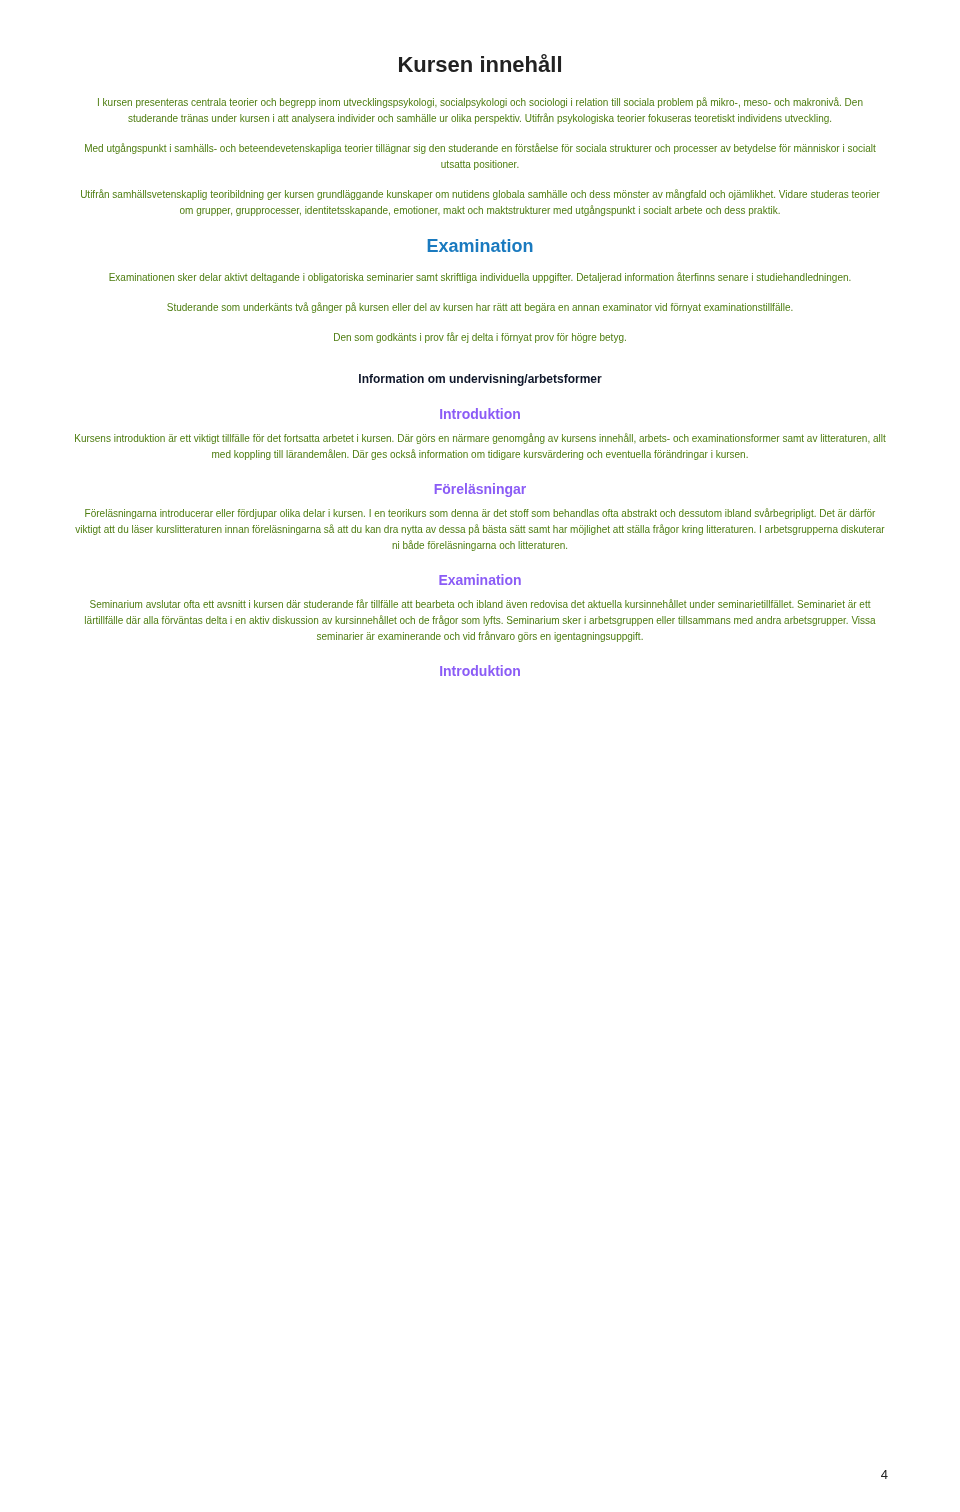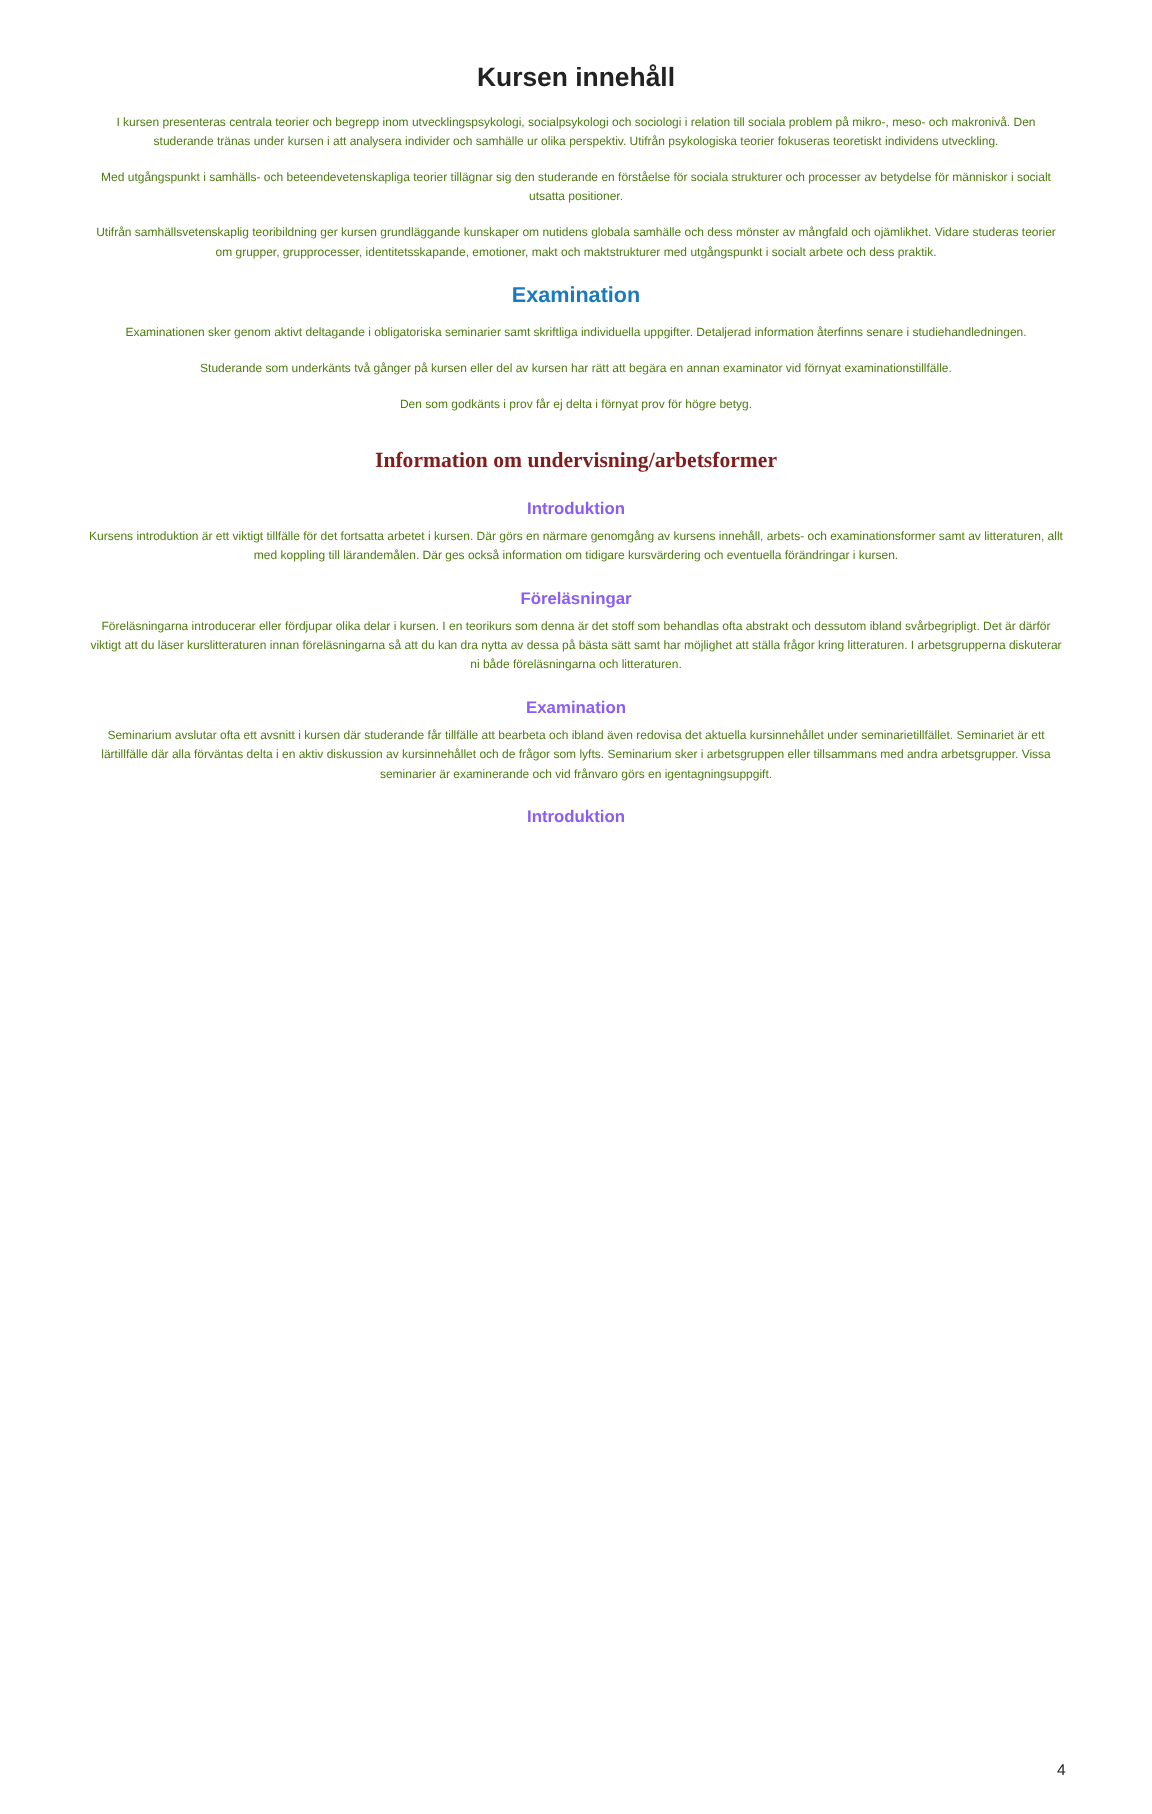--- a/index.html
+++ b/index.html
@@ -65,44 +65,43 @@
     }
 
     .examination-title {
       font-size: 18px;
       font-weight: bold;
       color: #1a7abf;
       margin-bottom: 10px;
     }
 
     .info-heading {
-      font-size: 18px;
+      font-size: 12px;
       font-weight: bold;
-      color: #7f1d1d;
+      color: #0f172a;
       margin-bottom: 14px;
       margin-top: 24px;
-      font-family: Liberation Serif, serif;
     }
   </style>
 </head>
 <body>
 
 <div class="page">
 
   <h1 class="main-title">Kursen innehåll</h1>
 
   <p class="body-text">I kursen presenteras centrala teorier och begrepp inom utvecklingspsykologi, socialpsykologi och sociologi i relation till sociala problem på mikro-, meso- och makronivå. Den studerande tränas under kursen i att analysera individer och samhälle ur olika perspektiv. Utifrån psykologiska teorier fokuseras teoretiskt individens utveckling.</p>
 
   <p class="body-text">Med utgångspunkt i samhälls- och beteendevetenskapliga teorier tillägnar sig den studerande en förståelse för sociala strukturer och processer av betydelse för människor i socialt utsatta positioner.</p>
 
   <p class="body-text">Utifrån samhällsvetenskaplig teoribildning ger kursen grundläggande kunskaper om nutidens globala samhälle och dess mönster av mångfald och ojämlikhet. Vidare studeras teorier om grupper, grupprocesser, identitetsskapande, emotioner, makt och maktstrukturer med utgångspunkt i socialt arbete och dess praktik.</p>
 
   <h2 class="examination-title">Examination</h2>
 
-  <p class="body-text">Examinationen sker genom aktivt deltagande i obligatoriska seminarier samt skriftliga individuella uppgifter. Detaljerad information återfinns senare i studiehandledningen.</p>
+  <p class="body-text">Examinationen sker delar aktivt deltagande i obligatoriska seminarier samt skriftliga individuella uppgifter. Detaljerad information återfinns senare i studiehandledningen.</p>
 
   <p class="body-text">Studerande som underkänts två gånger på kursen eller del av kursen har rätt att begära en annan examinator vid förnyat examinationstillfälle.</p>
 
   <p class="body-text">Den som godkänts i prov får ej delta i förnyat prov för högre betyg.</p>
 
   <h2 class="info-heading">Information om undervisning/arbetsformer</h2>
 
   <div>
     <h3 class="subsection-heading-blue">Introduktion</h3>
     <p class="body-text">Kursens introduktion är ett viktigt tillfälle för det fortsatta arbetet i kursen. Där görs en närmare genomgång av kursens innehåll, arbets- och examinationsformer samt av litteraturen, allt med koppling till lärandemålen. Där ges också information om tidigare kursvärdering och eventuella förändringar i kursen.</p>

